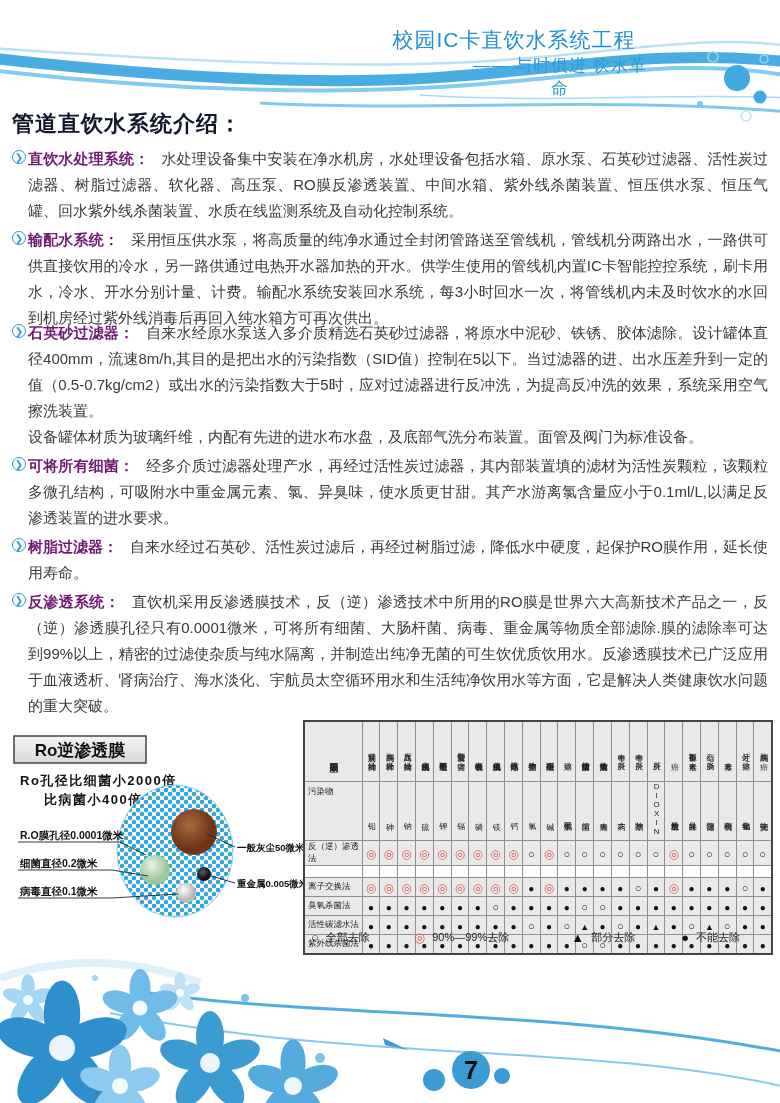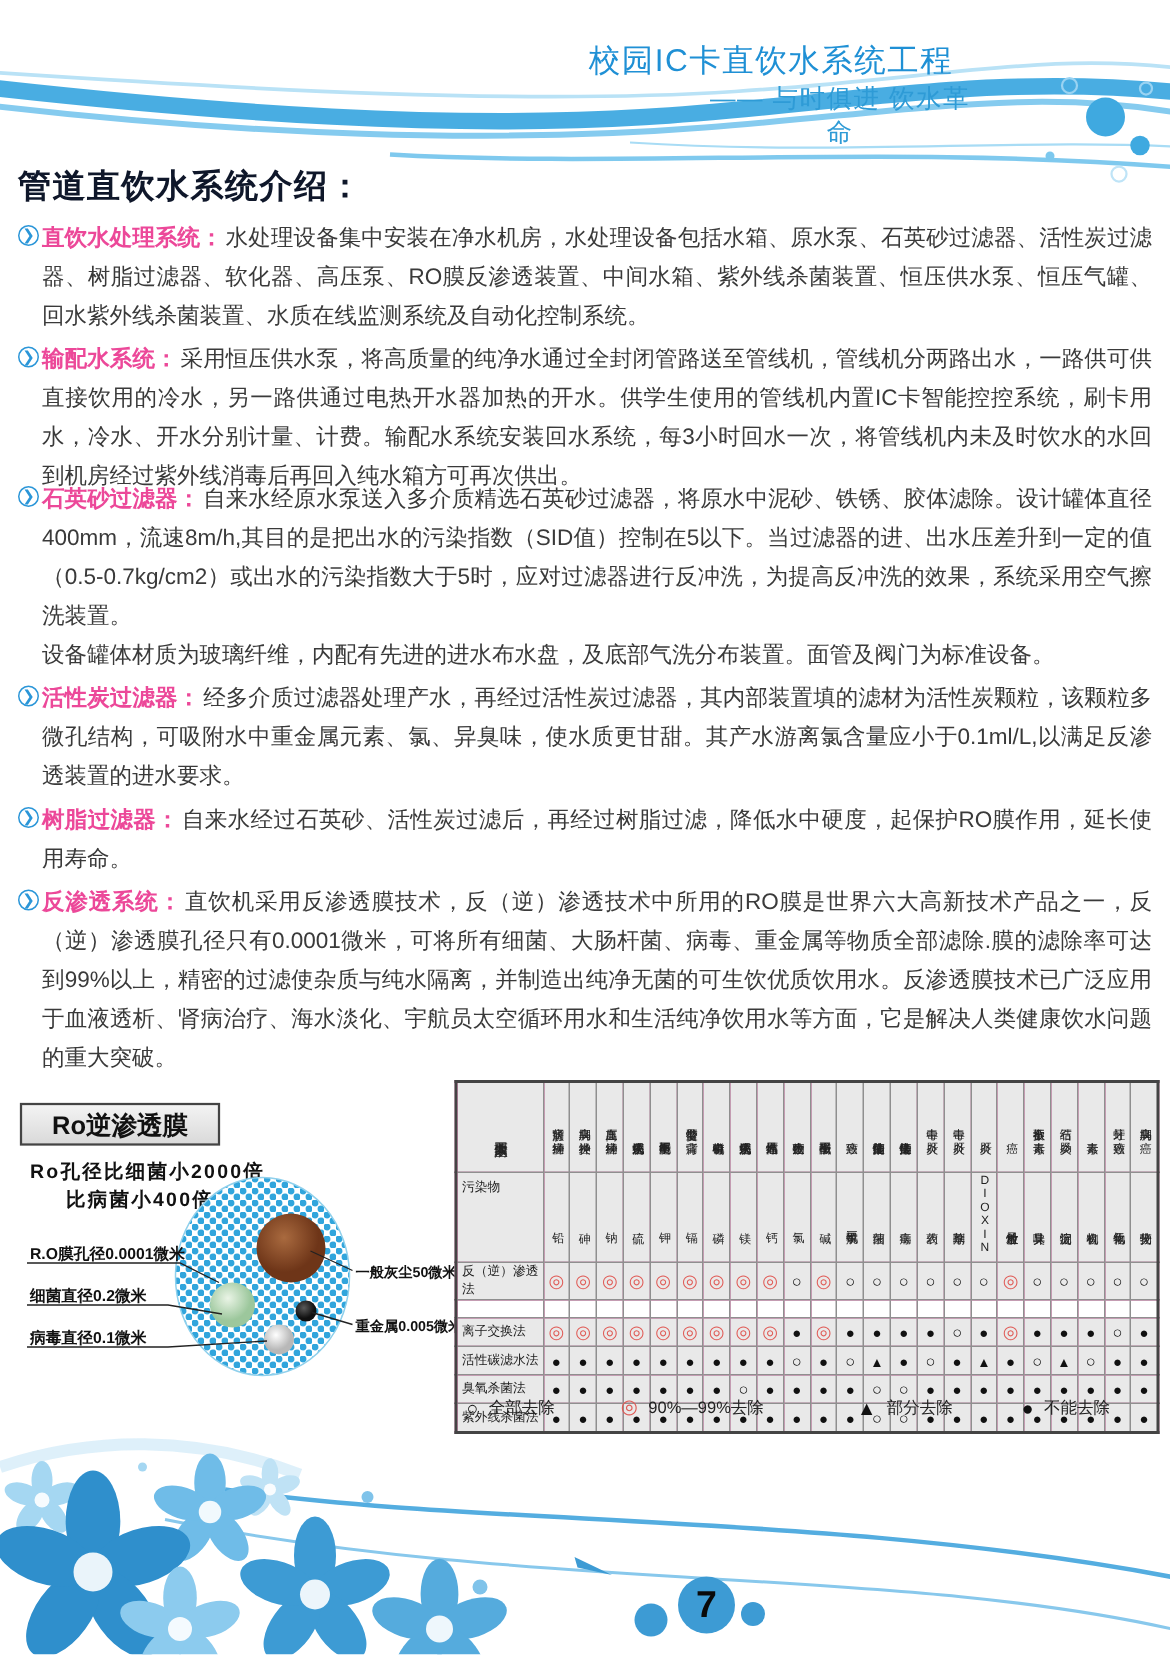--- a/index.html
+++ b/index.html
@@ -15,28 +15,28 @@
     font-size:17px;color:#2E9BD6;letter-spacing:1px;}
   
   .section{position:absolute;left:12px;width:756px;}
   #sec1{top:98px;} #sec2{top:320px;}
   .sec-heading{font-size:22px;font-weight:bold;color:#0f172a;letter-spacing:1px;margin:11px 0 7px 0;}
   .item{position:relative;padding-left:16px;margin:0 0 3px 0;}
   .bullet{position:absolute;left:0;top:4px;width:14px;height:14px;border:1.6px solid #2B96D8;
     border-radius:50%;color:#2B96D8;font-size:10px;font-weight:bold;line-height:13px;
     text-align:center;box-sizing:border-box;}
   .item p{margin:0;font-size:15px;line-height:26px;text-align:justify;color:#3a3a3a;}
-  .item p b{color:#ec4899;margin-right:2px;}
+  .item p b{color:#701a75;margin-right:12px;}
   .item p.extra:empty{display:none;}
   
   #diagram{position:absolute;left:8px;top:728px;}
   
   #table-area{position:absolute;left:303px;top:720px;width:472px;}
   table#removal-table{border-collapse:collapse;table-layout:fixed;width:470px;
-    border:2px solid #444;background:#f9a8d4;}
+    border:2px solid #444;background:#a16207;}
   #removal-table td{border:1px solid #8f8f8f;background:#e9e9e9;text-align:center;
     vertical-align:middle;padding:0;overflow:hidden;}
   #removal-table col.lab{width:58px;}
   #removal-table tr.hdr{height:60px;} #removal-table tr.pol{height:40px;}
   #removal-table tr.met{height:18px;} #removal-table tr.emp{height:12px;}
   #removal-table tr.emp td{background:#fff;}
   #removal-table td.rowlab{text-align:left;padding-left:3px;font-size:8.5px;color:#222;}
   .v{display:inline-block;writing-mode:vertical-rl;text-orientation:upright;
     line-height:1.05;font-size:8px;color:#222;letter-spacing:0;}
   td.corner .v{font-size:9px;}
@@ -91,21 +91,21 @@
 
 <div id="sec2" class="section">
   <div id="sec2-items">
       <div class="item">
         <span class="bullet">❯</span>
         <p><b>石英砂过滤器：</b><span>自来水经原水泵送入多介质精选石英砂过滤器，将原水中泥砂、铁锈、胶体滤除。设计罐体直径400mm，流速8m/h,其目的是把出水的污染指数（SID值）控制在5以下。当过滤器的进、出水压差升到一定的值（0.5-0.7kg/cm2）或出水的污染指数大于5时，应对过滤器进行反冲洗，为提高反冲洗的效果，系统采用空气擦洗装置。</span></p>
         <p class="extra">设备罐体材质为玻璃纤维，内配有先进的进水布水盘，及底部气洗分布装置。面管及阀门为标准设备。</p>
       </div>
       <div class="item">
         <span class="bullet">❯</span>
-        <p><b>活性炭过滤器：</b><span>经多介质过滤器处理产水，再经过活性炭过滤器，其内部装置填的滤材为活性炭颗粒，该颗粒多微孔结构，可吸附水中重金属元素、氯、异臭味，使水质更甘甜。其产水游离氯含量应小于0.1ml/L,以满足反渗透装置的进水要求。</span></p>
+        <p><b>可将所有细菌：</b><span>经多介质过滤器处理产水，再经过活性炭过滤器，其内部装置填的滤材为活性炭颗粒，该颗粒多微孔结构，可吸附水中重金属元素、氯、异臭味，使水质更甘甜。其产水游离氯含量应小于0.1ml/L,以满足反渗透装置的进水要求。</span></p>
       </div>
       <div class="item">
         <span class="bullet">❯</span>
         <p><b>树脂过滤器：</b><span>自来水经过石英砂、活性炭过滤后，再经过树脂过滤，降低水中硬度，起保护RO膜作用，延长使用寿命。</span></p>
       </div>
       <div class="item">
         <span class="bullet">❯</span>
         <p><b>反渗透系统：</b><span>直饮机采用反渗透膜技术，反（逆）渗透技术中所用的RO膜是世界六大高新技术产品之一，反（逆）渗透膜孔径只有0.0001微米，可将所有细菌、大肠杆菌、病毒、重金属等物质全部滤除.膜的滤除率可达到99%以上，精密的过滤使杂质与纯水隔离，并制造出纯净无菌的可生饮优质饮用水。反渗透膜技术已广泛应用于血液透析、肾病治疗、海水淡化、宇航员太空循环用水和生活纯净饮用水等方面，它是解决人类健康饮水问题的重大突破。</span></p>
       </div>
     </div>
@@ -319,20 +319,46 @@
           <td><span class="sym-o">○</span></td>
           <td><span class="sym-f">●</span></td>
           <td><span class="sym-r">◎</span></td>
           <td><span class="sym-f">●</span></td>
           <td><span class="sym-f">●</span></td>
           <td><span class="sym-f">●</span></td>
           <td><span class="sym-o">○</span></td>
           <td><span class="sym-f">●</span></td>
         </tr>
         <tr class="met">
+          <td class="rowlab">臭氧杀菌法</td>
+          <td><span class="sym-f">●</span></td>
+          <td><span class="sym-f">●</span></td>
+          <td><span class="sym-f">●</span></td>
+          <td><span class="sym-f">●</span></td>
+          <td><span class="sym-f">●</span></td>
+          <td><span class="sym-f">●</span></td>
+          <td><span class="sym-f">●</span></td>
+          <td><span class="sym-o">○</span></td>
+          <td><span class="sym-f">●</span></td>
+          <td><span class="sym-f">●</span></td>
+          <td><span class="sym-f">●</span></td>
+          <td><span class="sym-f">●</span></td>
+          <td><span class="sym-o">○</span></td>
+          <td><span class="sym-o">○</span></td>
+          <td><span class="sym-f">●</span></td>
+          <td><span class="sym-f">●</span></td>
+          <td><span class="sym-f">●</span></td>
+          <td><span class="sym-f">●</span></td>
+          <td><span class="sym-f">●</span></td>
+          <td><span class="sym-f">●</span></td>
+          <td><span class="sym-f">●</span></td>
+          <td><span class="sym-f">●</span></td>
+          <td><span class="sym-f">●</span></td>
+        </tr>
+        <tr class="met">
           <td class="rowlab">活性碳滤水法</td>
           <td><span class="sym-f">●</span></td>
           <td><span class="sym-f">●</span></td>
           <td><span class="sym-f">●</span></td>
           <td><span class="sym-f">●</span></td>
           <td><span class="sym-f">●</span></td>
           <td><span class="sym-f">●</span></td>
           <td><span class="sym-f">●</span></td>
           <td><span class="sym-f">●</span></td>
           <td><span class="sym-f">●</span></td>
@@ -341,46 +367,20 @@
           <td><span class="sym-o">○</span></td>
           <td><span class="sym-t">▲</span></td>
           <td><span class="sym-f">●</span></td>
           <td><span class="sym-o">○</span></td>
           <td><span class="sym-f">●</span></td>
           <td><span class="sym-t">▲</span></td>
           <td><span class="sym-f">●</span></td>
           <td><span class="sym-o">○</span></td>
           <td><span class="sym-t">▲</span></td>
           <td><span class="sym-o">○</span></td>
-          <td><span class="sym-f">●</span></td>
-          <td><span class="sym-f">●</span></td>
-        </tr>
-        <tr class="met">
-          <td class="rowlab">臭氧杀菌法</td>
-          <td><span class="sym-f">●</span></td>
-          <td><span class="sym-f">●</span></td>
-          <td><span class="sym-f">●</span></td>
-          <td><span class="sym-f">●</span></td>
-          <td><span class="sym-f">●</span></td>
-          <td><span class="sym-f">●</span></td>
-          <td><span class="sym-f">●</span></td>
-          <td><span class="sym-o">○</span></td>
-          <td><span class="sym-f">●</span></td>
-          <td><span class="sym-f">●</span></td>
-          <td><span class="sym-f">●</span></td>
-          <td><span class="sym-f">●</span></td>
-          <td><span class="sym-o">○</span></td>
-          <td><span class="sym-o">○</span></td>
-          <td><span class="sym-f">●</span></td>
-          <td><span class="sym-f">●</span></td>
-          <td><span class="sym-f">●</span></td>
-          <td><span class="sym-f">●</span></td>
-          <td><span class="sym-f">●</span></td>
-          <td><span class="sym-f">●</span></td>
-          <td><span class="sym-f">●</span></td>
           <td><span class="sym-f">●</span></td>
           <td><span class="sym-f">●</span></td>
         </tr>
         <tr class="met">
           <td class="rowlab">紫外线杀菌法</td>
           <td><span class="sym-f">●</span></td>
           <td><span class="sym-f">●</span></td>
           <td><span class="sym-f">●</span></td>
           <td><span class="sym-f">●</span></td>
           <td><span class="sym-f">●</span></td>

